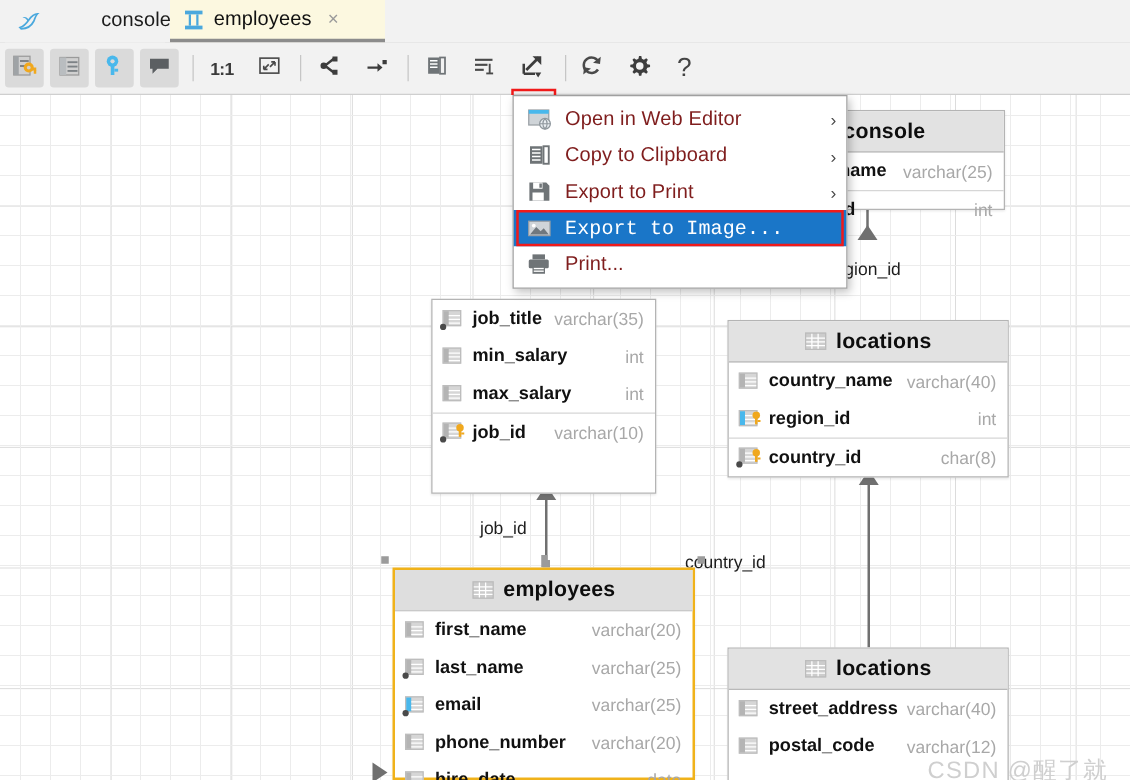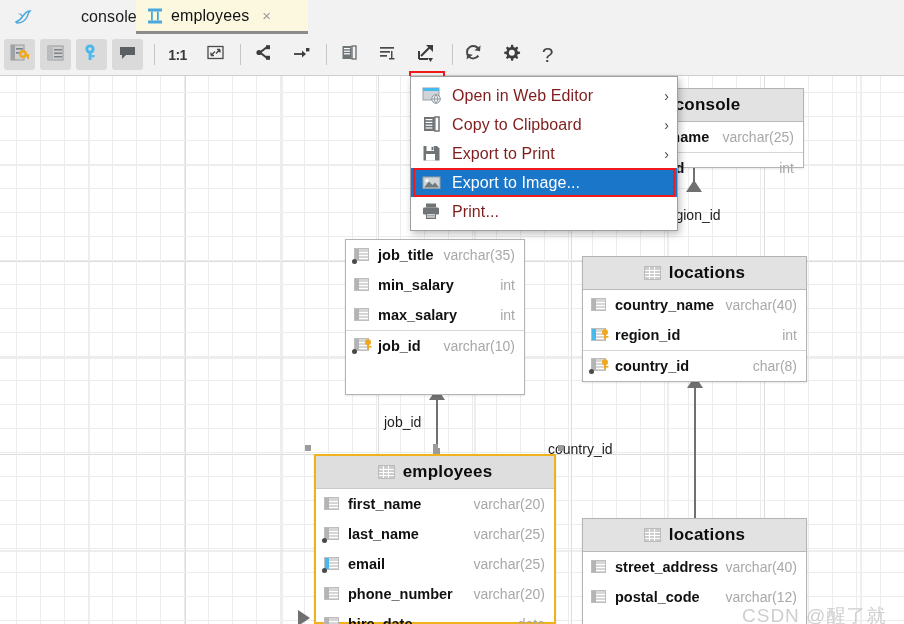--- a/index.html
+++ b/index.html
@@ -509,21 +509,21 @@
           <path d="M2.5 2 h13.5 l2.5 2.5 v12 h-16 z" fill="#6f7477"></path>
           <rect x="5.5" y="2" width="7.5" height="5" fill="#fff"></rect>
           <rect x="10.5" y="2.8" width="2" height="3.4" fill="#6f7477"></rect>
           <rect x="5" y="10" width="9" height="6.5" fill="#fff"></rect>
         </svg>
       </span>
       <span class="mlbl">Export to Print</span>
       <span class="chev">›</span>
     </div>
 
-    <div style="position:relative;">
+    <div style="position:relative;font-family:Liberation Mono, monospace;">
       <div class="mitem hi">
         <span class="mico">
           <svg width="22" height="19" viewBox="0 0 22 19">
             <rect x="2" y="4" width="17" height="11.5" fill="#cfd4d8" stroke="#9aa0a5" stroke-width="1"></rect>
             <path d="M3 14.5 L8 8.5 L11.5 12 L14 9.5 L18 14.5 z" fill="#70787e"></path>
             <circle cx="6" cy="7.4" r="1.5" fill="#ffffff"></circle>
           </svg>
         </span>
         <span class="mlbl">Export to Image...</span>
       </div>

